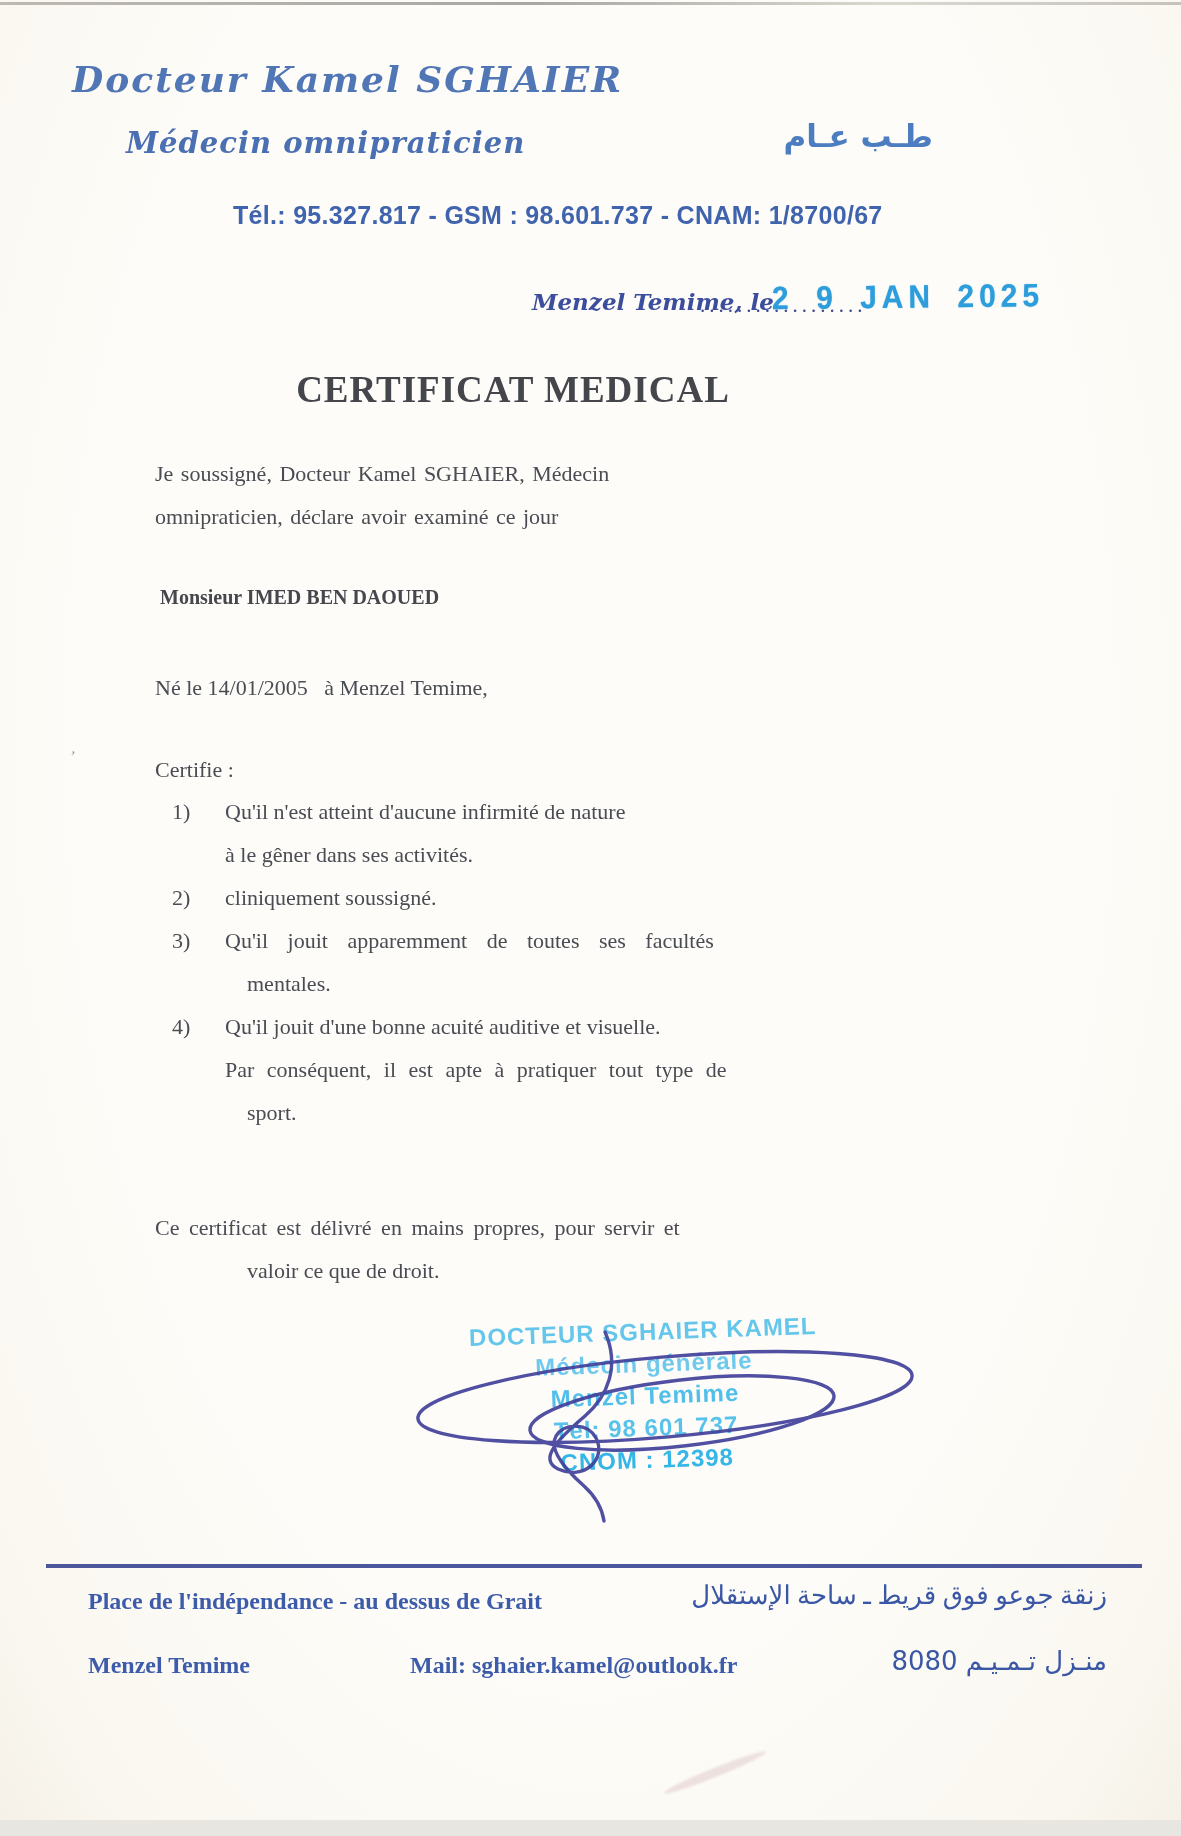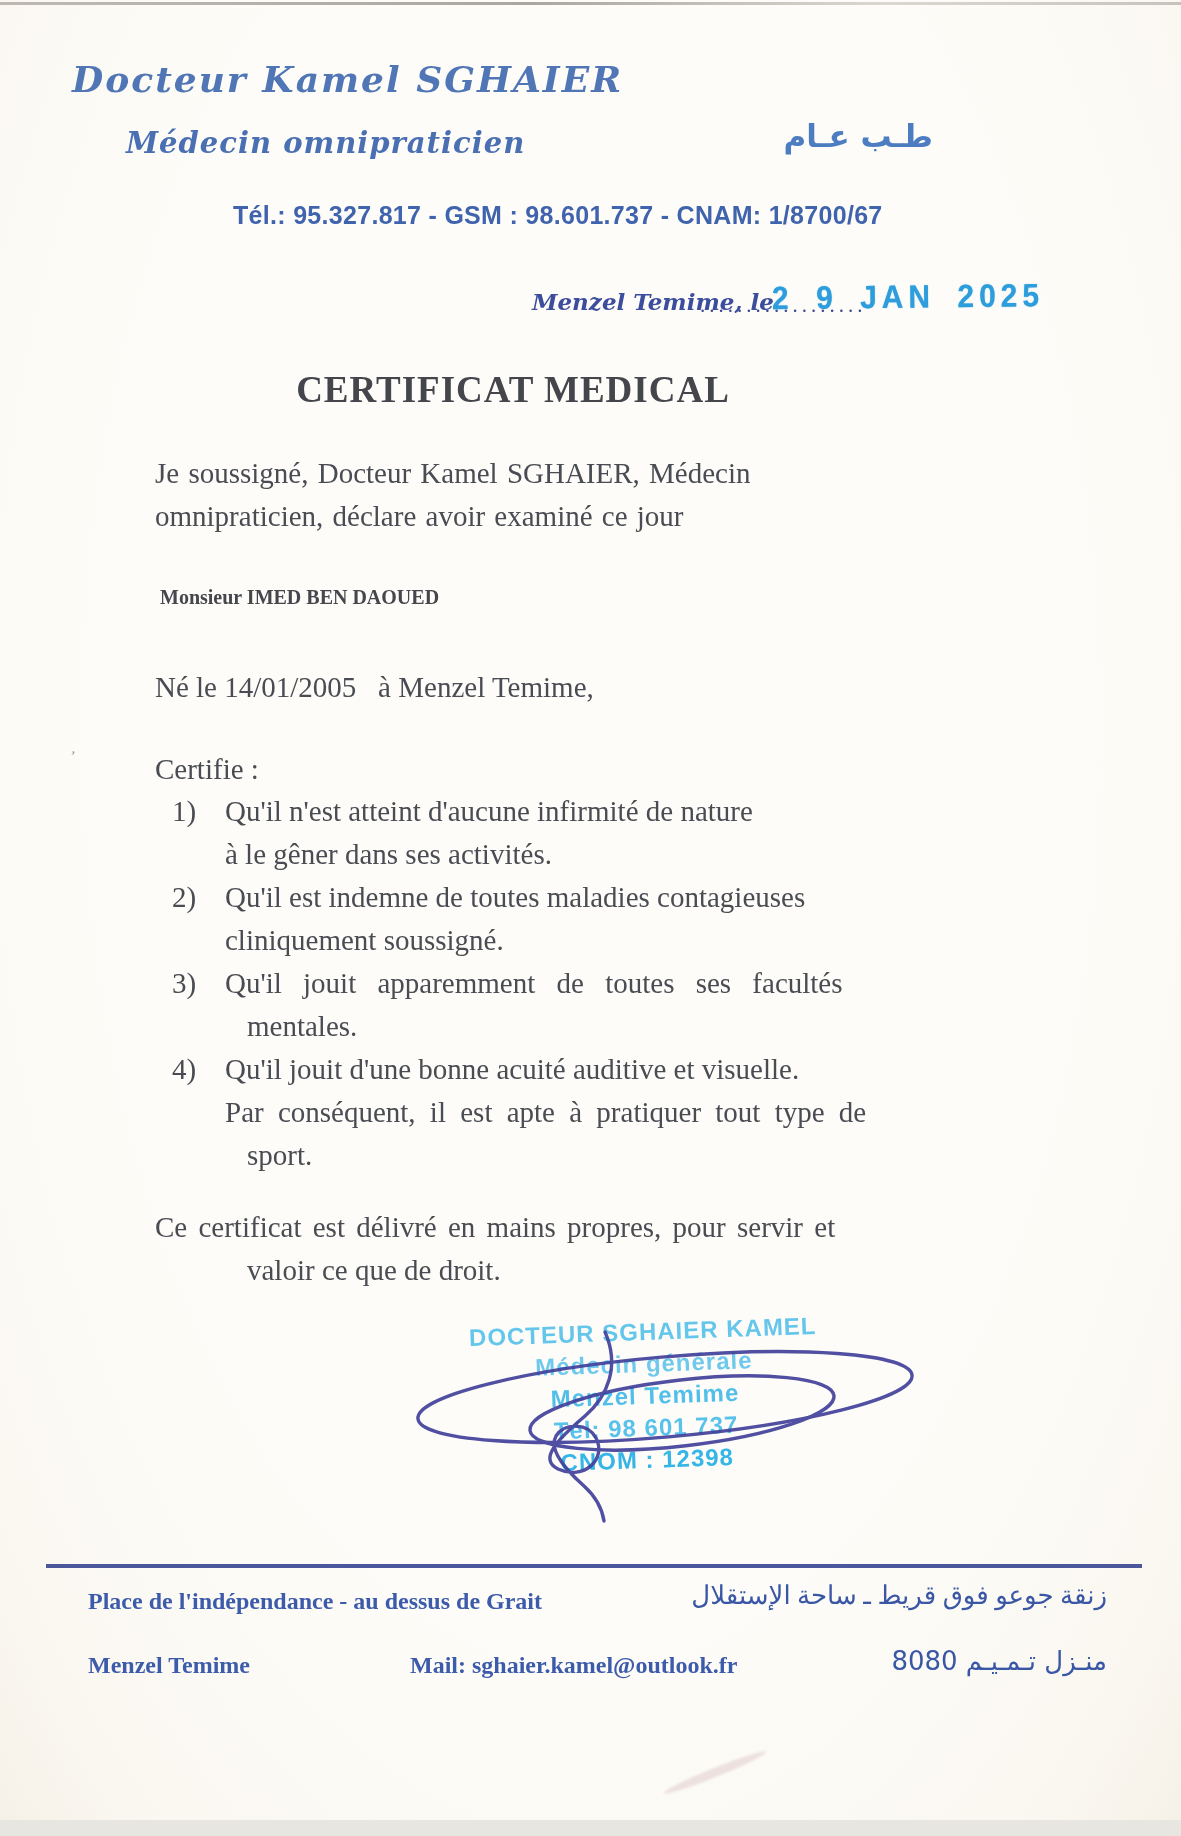--- a/index.html
+++ b/index.html
@@ -33,21 +33,21 @@
   
   .dateline{left:532px;top:288px;font-family:"DejaVu Serif",serif;font-style:italic;font-weight:700;
     font-size:23px;color:#3c4d9d;white-space:nowrap;}
   .date-dots{left:700px;top:293px;font-size:21px;color:#3f4a92;letter-spacing:4px;white-space:nowrap;}
   .date-stamp{left:772px;top:280px;font-family:"Liberation Sans",sans-serif;font-weight:700;
     font-size:30px;color:#2e9ddc;letter-spacing:5px;word-spacing:9px;white-space:nowrap;
     transform:rotate(-.6deg) scaleY(1.08);text-shadow:0 0 1px rgba(46,157,220,.8);}
   
   .title{left:163px;top:368px;width:700px;text-align:center;font-weight:700;font-size:37px;
     color:#44464c;letter-spacing:1px;white-space:nowrap;}
-  .body-text{color:#4a4c53;font-size:29px;line-height:43px;}
+  .body-text{color:#4a4c53;font-size:22px;line-height:43px;}
   .intro{left:155px;top:452px;width:740px;word-spacing:2px;}
   .patient{left:160px;top:586px;font-weight:700;font-size:20px;color:#45474d;white-space:pre;}
   .birth{left:155px;top:666px;white-space:pre;}
   .certify-label{left:155px;top:748px;}
   .cert-list{left:172px;top:790px;width:770px;}
   .cert-item{display:flex;}
   .cert-item .num{width:53px;flex:0 0 53px;}
   .cert-item .lines{flex:1;}
   .ws-wide{word-spacing:14px;}
   .ws-med{word-spacing:7px;}
@@ -105,21 +105,20 @@
     <div class="cert-item">
       <span class="num">1)</span>
       <span class="lines">
         <div>Qu'il n'est atteint d'aucune infirmité de nature</div>
         <div>à le gêner dans ses activités.</div>
       </span>
     </div>
     <div class="cert-item">
       <span class="num">2)</span>
       <span class="lines">
-        <div>Qu'il est indemne de toutes maladies contagieuses</div>
         <div>cliniquement soussigné.</div>
       </span>
     </div>
     <div class="cert-item">
       <span class="num">3)</span>
       <span class="lines">
         <div class="ws-wide">Qu'il jouit apparemment de toutes ses facultés</div>
         <div class="ind1">mentales.</div>
       </span>
     </div>

